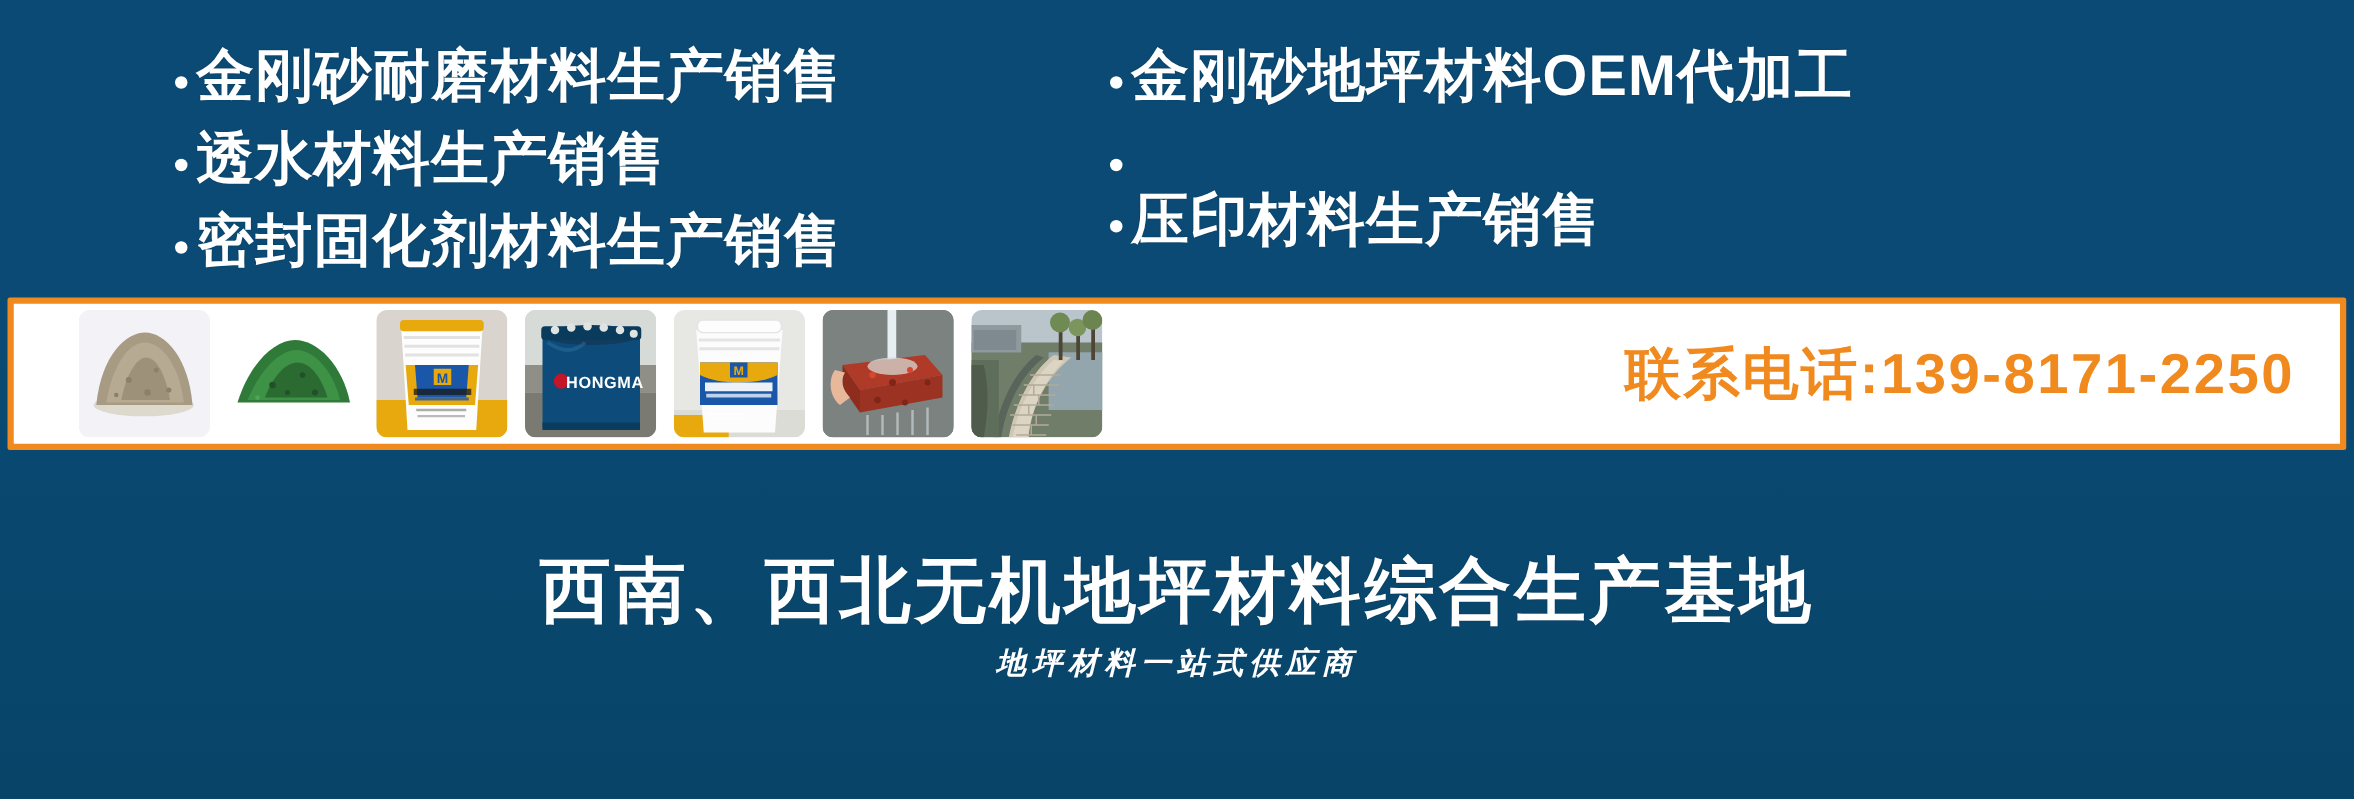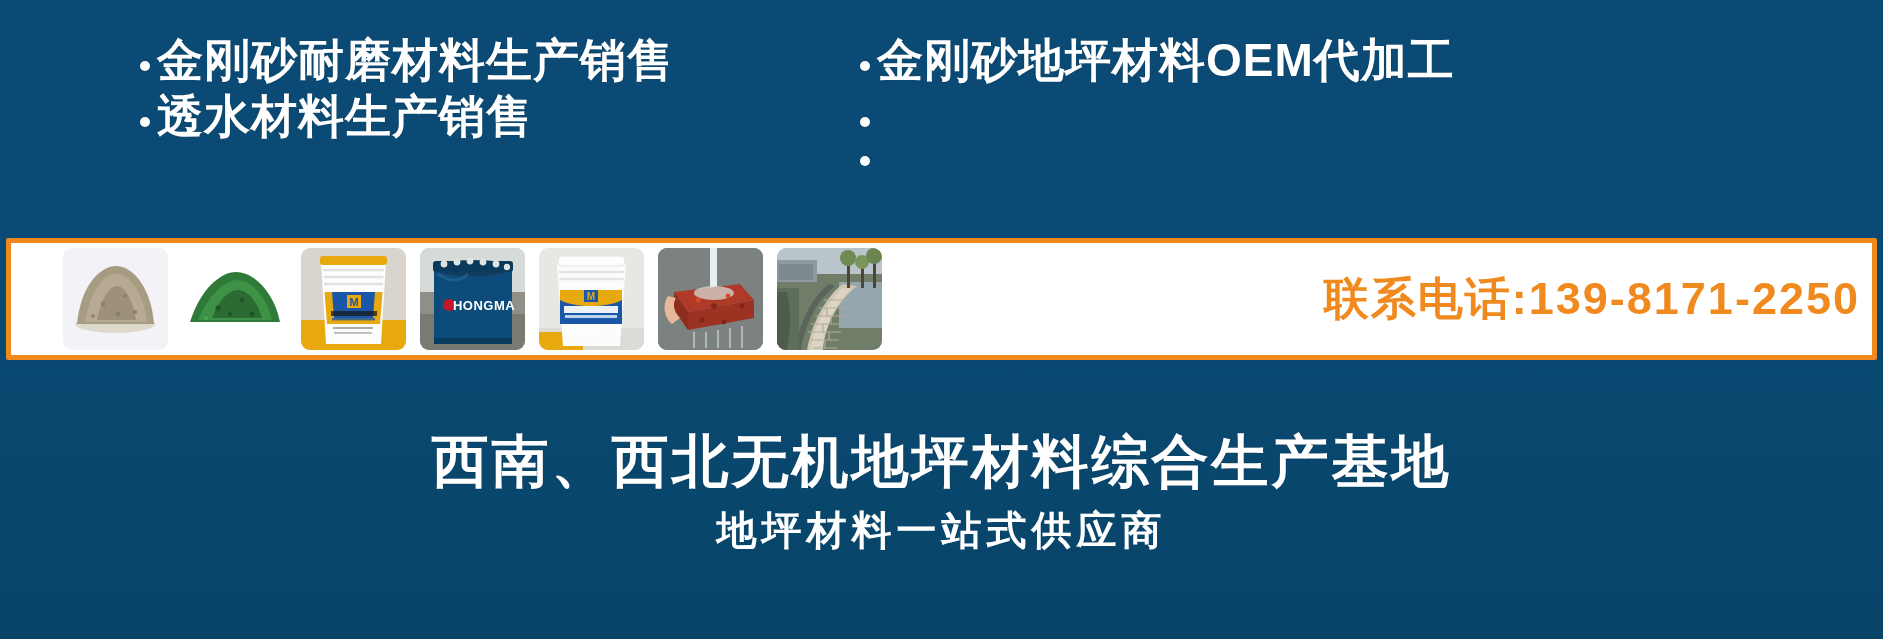--- a/index.html
+++ b/index.html
@@ -20,23 +20,24 @@
   .bullets{
     position:relative;
     height:238px;
     display:flex;
     align-items:center;
   }
   .col{
     position:absolute;
     display:flex;flex-direction:column;
     justify-content:center;
+    gap:10px;
   }
   .col-left{left:140px;top:32px;}
-  .col-right{left:860px;top:32px;}
+  .col-right{left:888px;top:32px;}
   .bullet{
     display:flex;align-items:flex-start;
     color:#ffffff;
     font-size:46px;
     font-weight:bold;
     line-height:1.22;
     letter-spacing:1px;
     white-space:nowrap;
     text-shadow:0 0 1px rgba(0,0,0,.35);
   }
@@ -71,21 +72,21 @@
     width:105px;height:102px;
     border-radius:9px;
     overflow:hidden;
     position:relative;
     flex:0 0 auto;
     background:#ffffff;
   }
   .thumb svg{display:block;width:100%;height:100%;}
   .phone{
     margin-left:auto;
-    padding-right:12px;
+    padding-right:36px;
     color:#f08a1e;
     font-size:45px;
     font-weight:bold;
     letter-spacing:2px;
     white-space:nowrap;
     font-family:"Liberation Sans","DejaVu Sans",sans-serif;
   }
   
   .bottom{
     flex:1;
@@ -98,55 +99,61 @@
     font-size:57px;
     font-weight:bold;
     letter-spacing:3px;
     white-space:nowrap;
     margin:0;
     line-height:1.15;
     text-shadow:0 0 1px rgba(0,0,0,.3);
   }
   .subline{
     color:#ffffff;
-    font-size:40px;
+    font-size:24px;
     font-weight:bold;
     letter-spacing:5px;
     white-space:nowrap;
     margin:8px 0 0 0;
+    font-style:italic;
   }
 </style>
 </head>
 <body>
 
 <div class="banner">
 
   <div class="bullets">
 
     <div class="col col-left">
       <div class="bullet">
         <span class="dot"></span>
         <span>金刚砂耐磨材料生产销售</span>
       </div>
       <div class="bullet">
         <span class="dot"></span>
         <span>透水材料生产销售</span>
       </div>
+      <div class="bullet">
+        <span class="dot"></span>
+        <span>密封固化剂材料生产销售</span>
+      </div>
     </div>
 
     <div class="col col-right">
       <div class="bullet">
         <span class="dot"></span>
         <span>金刚砂地坪材料OEM代加工</span>
       </div>
       <div class="bullet">
         <span class="dot"></span>
       </div>
       <div class="bullet">
         <span class="dot"></span>
+        <span>压印材料生产销售</span>
       </div>
     </div>
 
   </div>
 
   <div class="strip-wrap">
     <div class="thumbs">
 
       <div class="thumb">
         <svg viewBox="0 0 105 102">

